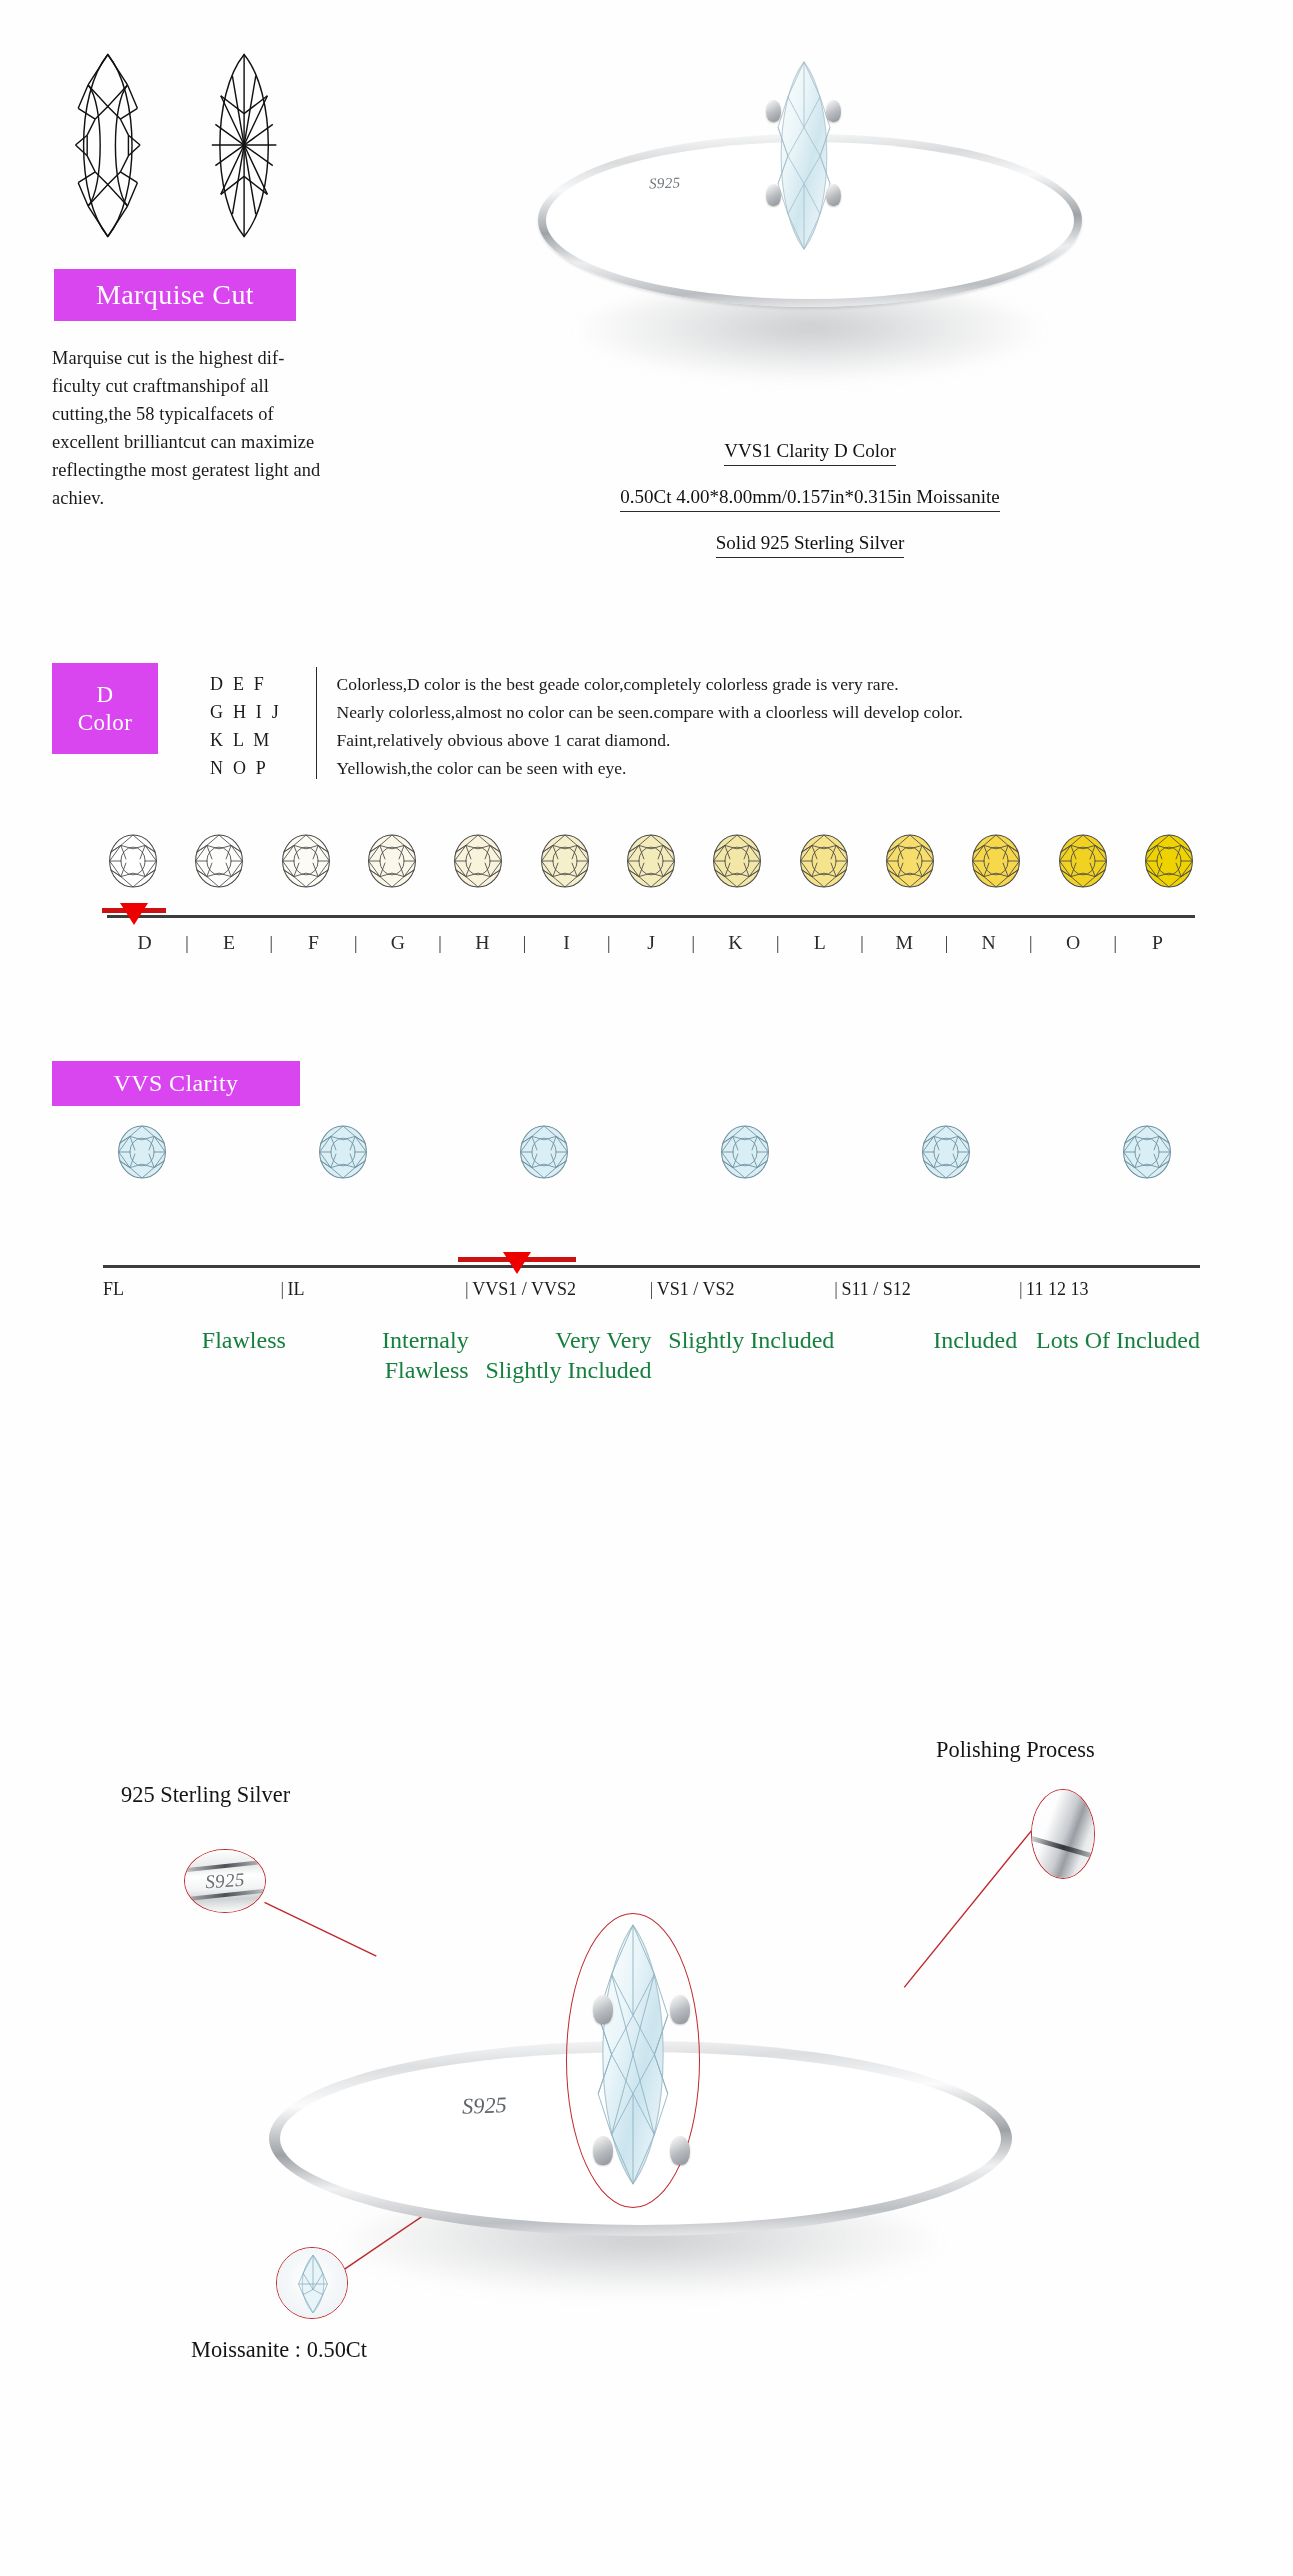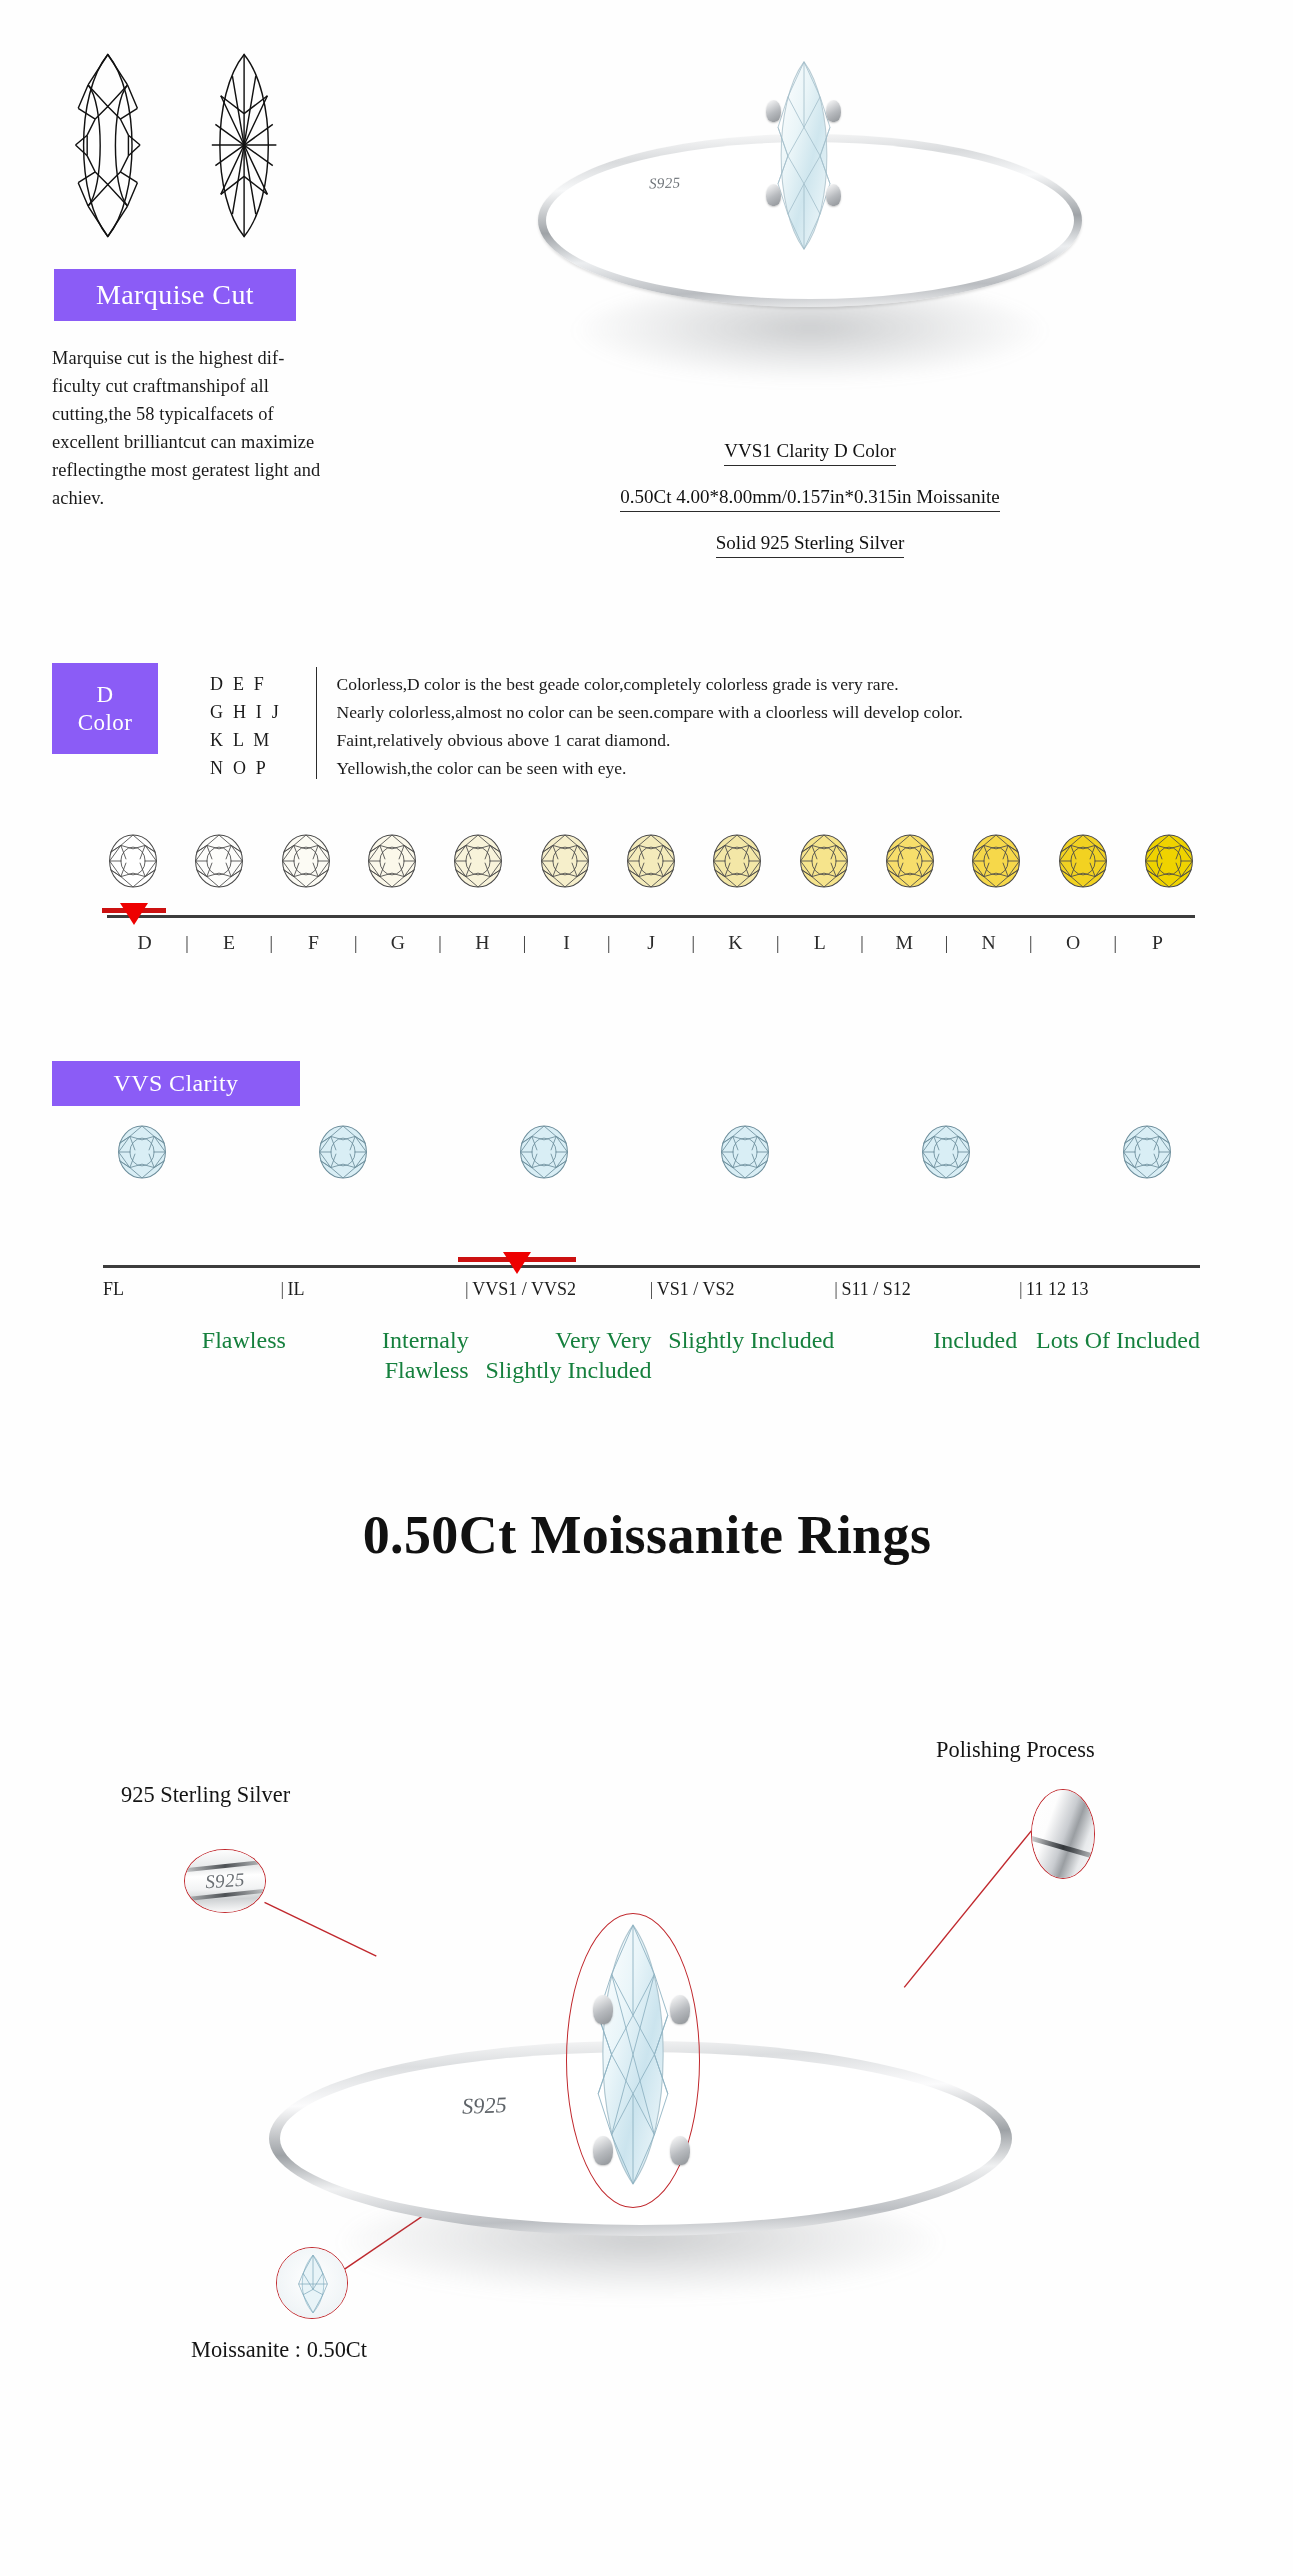--- a/index.html
+++ b/index.html
@@ -13,21 +13,21 @@
     position: relative;
     width: 1294px;
     height: 2576px;
     overflow: hidden;
     background: #fefefe;
   }
 
   
   .abs { position: absolute; }
   .black-label {
-    background: #8b5cf6;
+    background: #d946ef;
     color: #ffffff;
     display: flex;
     align-items: center;
     justify-content: center;
     letter-spacing: 0.4px;
   }
 
   
   #sec-cut-diagrams { left: 54px; top: 49px; width: 269px; height: 193px; }
   #sec-cut-diagrams svg { display: block; }
@@ -865,21 +865,20 @@
     </div>
   <div class="abs" id="clarity-desc-row">
       <div class="clr-desc">Flawless</div>
       <div class="clr-desc">Internaly<br>Flawless</div>
       <div class="clr-desc">Very Very<br>Slightly Included</div>
       <div class="clr-desc">Slightly Included</div>
       <div class="clr-desc">Included</div>
       <div class="clr-desc">Lots Of Included</div>
     </div>
 
-  <h1 class="abs" id="big-title">0.50Ct Moissanite Rings</h1>
 
   <div class="abs" id="callouts">
 
     <svg class="abs" style="left:0;top:0;" width="1294" height="680" viewBox="0 0 1445 760">
       <line x1="295" y1="205" x2="420" y2="265" stroke="#c0282d" stroke-width="1.6"></line>
       <line x1="1152" y1="125" x2="1010" y2="300" stroke="#c0282d" stroke-width="1.6"></line>
       <line x1="380" y1="618" x2="700" y2="400" stroke="#c0282d" stroke-width="1.6"></line>
     </svg>
 
     <div class="callout-ring">

